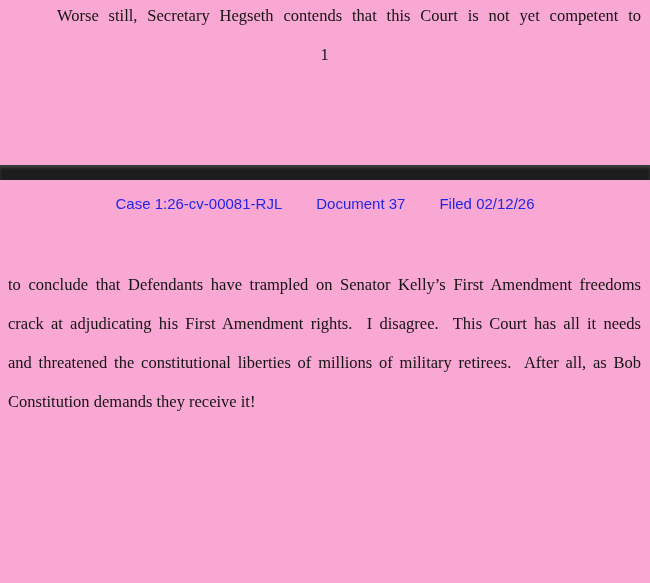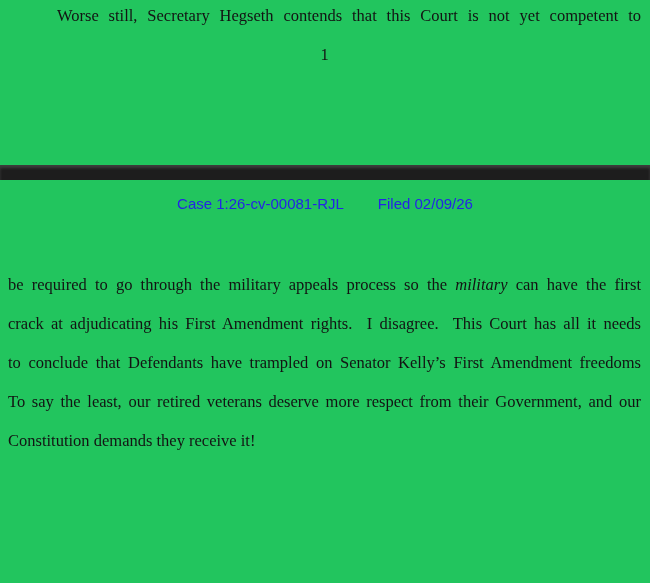--- a/index.html
+++ b/index.html
@@ -10,21 +10,21 @@
   body {
     width: 650px;
     height: 583px;
     overflow: hidden;
     position: relative;
     font-family: "Liberation Serif", "DejaVu Serif", serif;
   }
   .doc {
     position: absolute;
     inset: 0;
-    background: #22c55e;
+    background: #f9a8d4;
   }
   .textblock {
     position: absolute;
     left: 8px;
     right: 9px;
     font-size: 16.5px;
     line-height: 39px;
     color: #131313;
   }
   #page1-block { top: -4px; }
@@ -80,26 +80,26 @@
     <div id="page1-lines">
         <div class="line justify" style="text-indent: 49px;"><span>Worse still, Secretary Hegseth contends that this Court is not yet competent to</span></div>
       </div>
     <div class="line center">1</div>
   </section>
 
   <div class="page-separator" style="background: rgb(29, 29, 29);"></div>
 
   <div class="stamp" style="color: rgb(36, 36, 230);">
     <span>Case 1:26-cv-00081-RJL</span>
-    <span>Filed 02/09/26</span>
+    <span>Document 37</span>
+    <span>Filed 02/12/26</span>
   </div>
 
   <section class="textblock" id="page2-block" style="color: rgb(19, 19, 19);">
     <div id="page2-lines">
-        <div class="line justify"><span>be required to go through the military appeals process so the </span><span class="italic">military</span><span> can have the first</span></div>
+        <div class="line justify"><span>to conclude that Defendants have trampled on Senator Kelly’s First Amendment freedoms</span></div>
         <div class="line justify"><span>crack at adjudicating his First Amendment rights.&nbsp; I disagree.&nbsp; This Court has all it needs</span></div>
-        <div class="line justify"><span>to conclude that Defendants have trampled on Senator Kelly’s First Amendment freedoms</span></div>
-        <div class="line justify"><span>To say the least, our retired veterans deserve more respect from their Government, and our</span></div>
+        <div class="line justify"><span>and threatened the constitutional liberties of millions of military retirees.&nbsp; After all, as Bob</span></div>
         <div class="line"><span>Constitution demands they receive it!</span></div>
       </div>
   </section>
 
 </div>
 
 </body></html>

